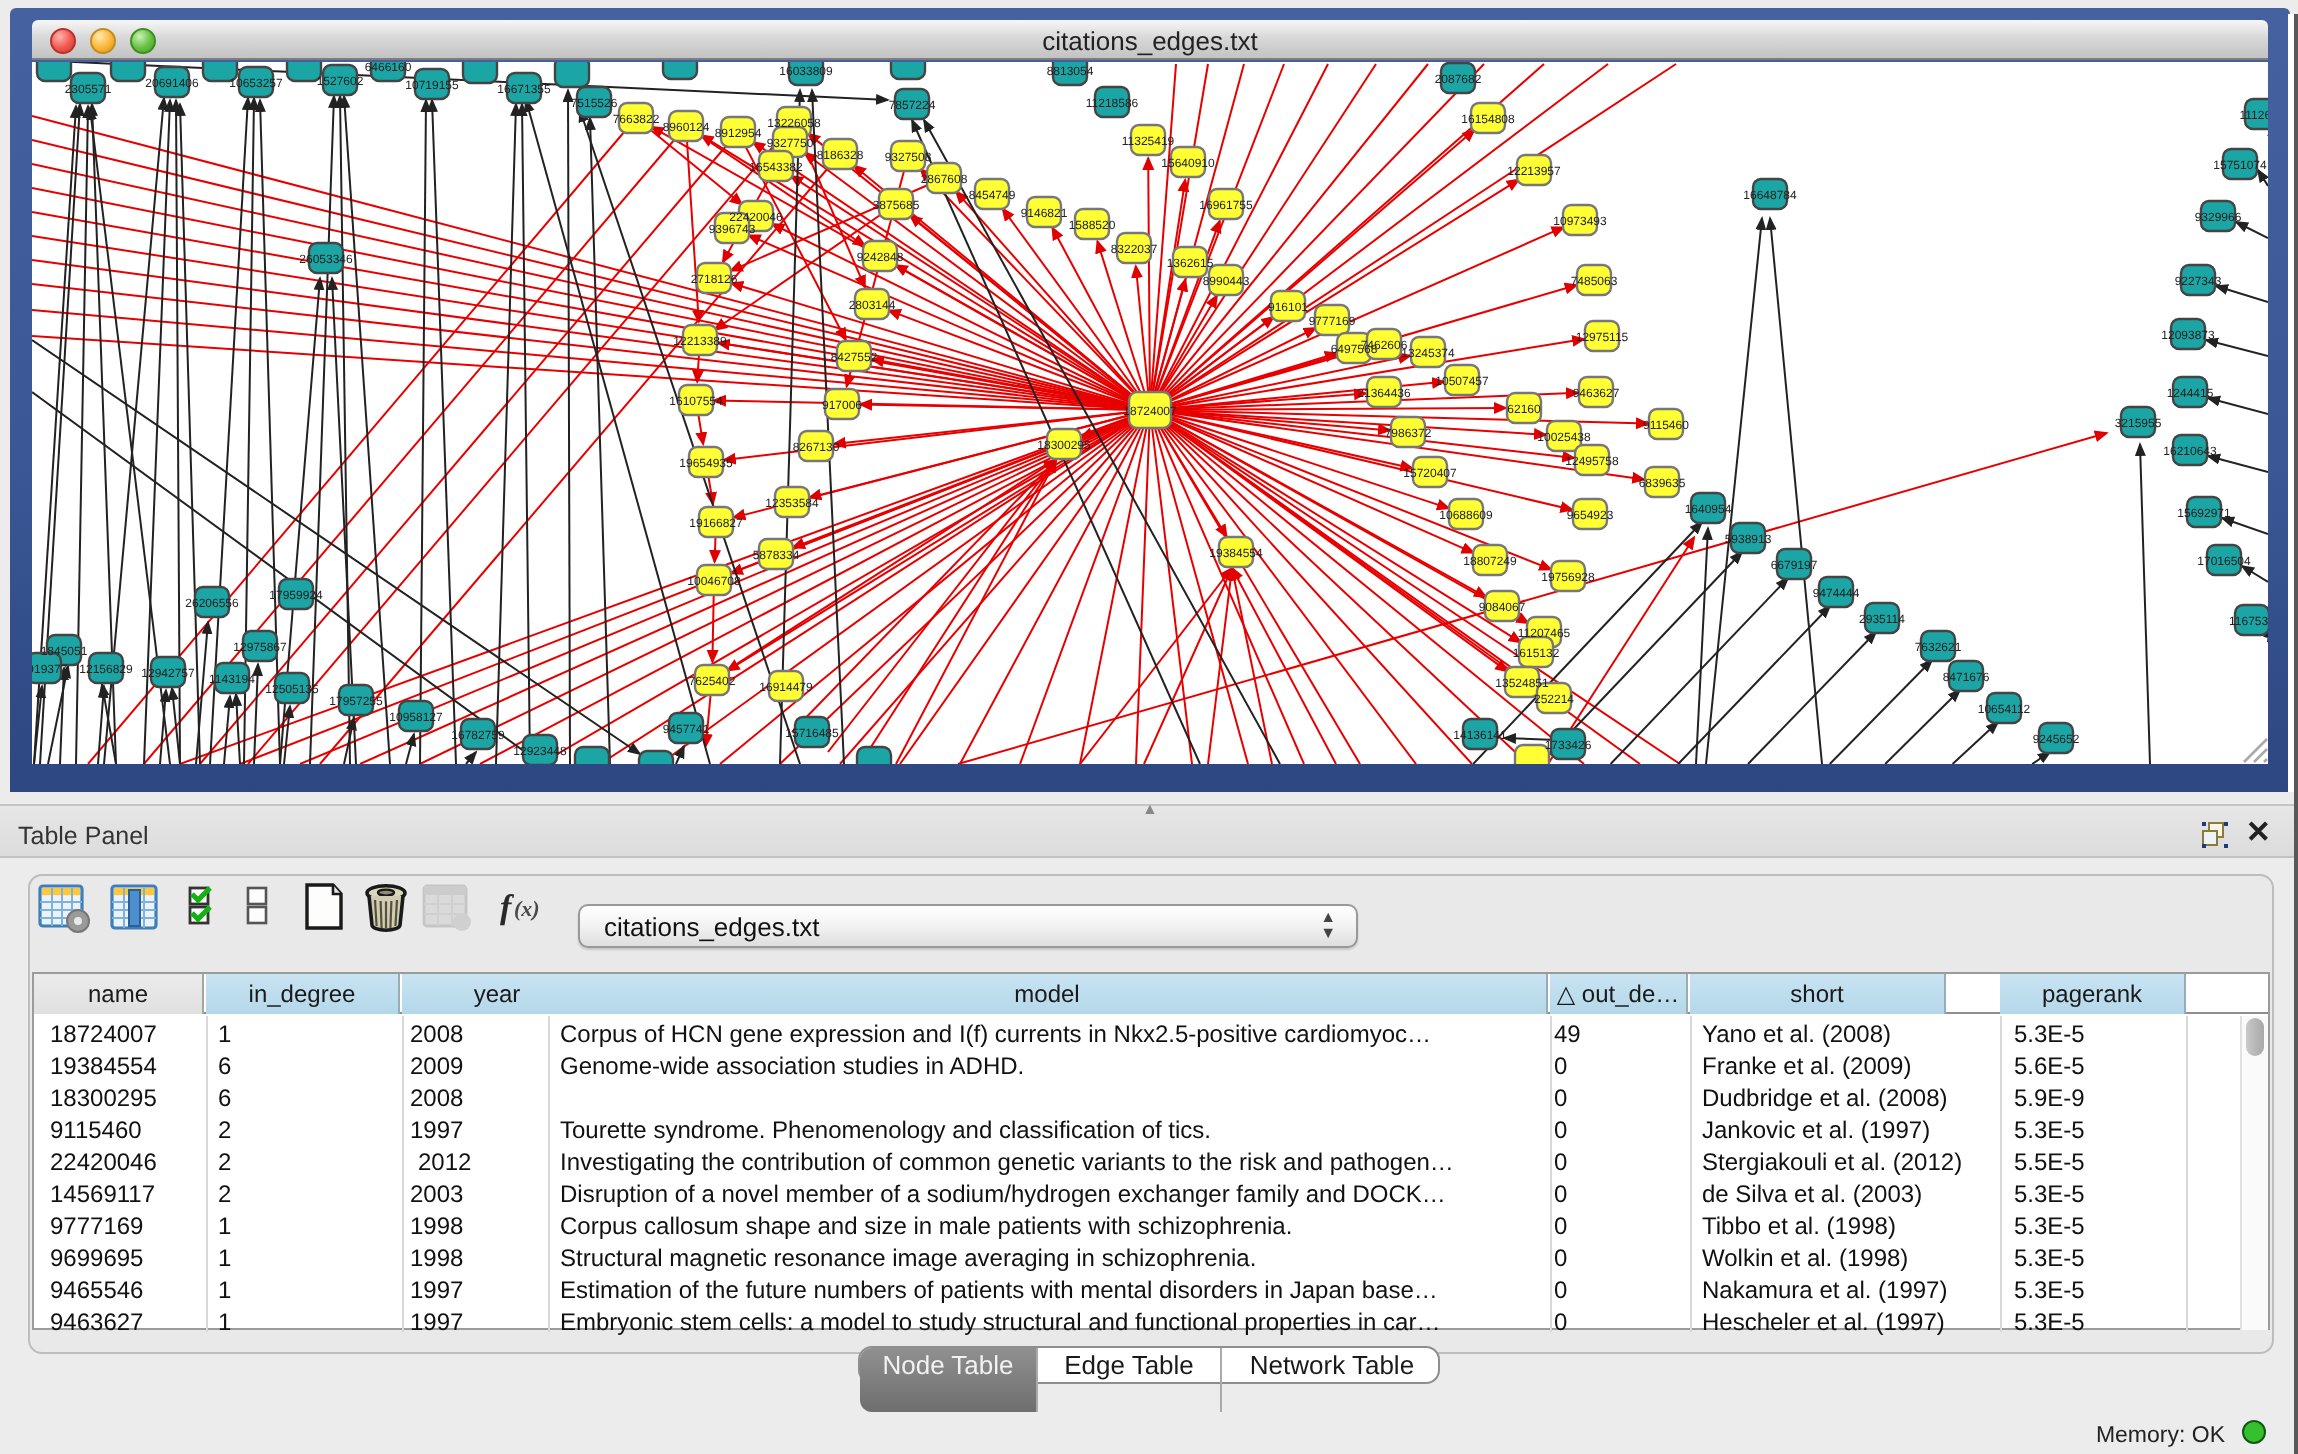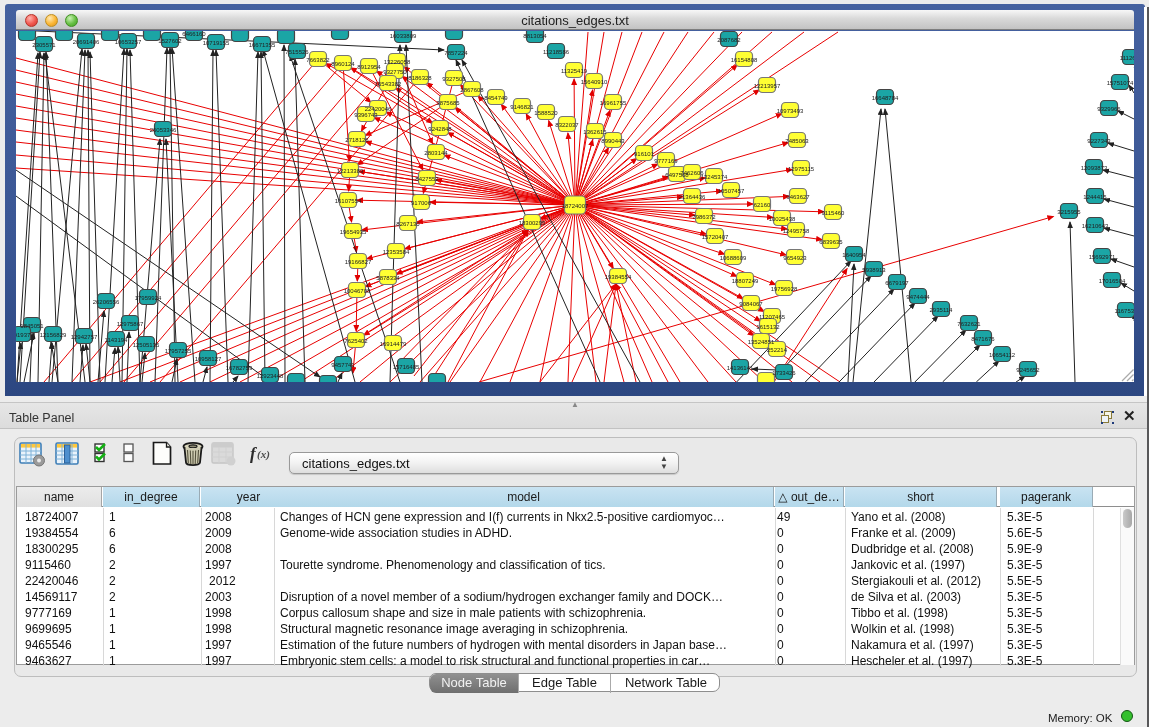--- a/index.html
+++ b/index.html
@@ -32,21 +32,21 @@
 .th{position:absolute;top:0;height:20px;border-right:1px solid #9aabb5;background:linear-gradient(#c9e3f2,#b3d8ea);font-size:12px;color:#1a1a1a;text-align:center;line-height:20px;overflow:hidden}
 .th.gray{background:linear-gradient(#ececec,#e0e0e0);border-right:1px solid #a5a5a5}
 #thead{position:absolute;left:0;top:0;width:1117px;height:20px;border-bottom:1px solid #8e8e8e}
 .tr{position:absolute;left:0;width:1117px;height:16px;font-size:12px;color:#111}
 .tr span{position:absolute;top:1px;white-space:nowrap}
 .gl{position:absolute;top:21px;width:1px;height:158px;background:#d8d8d8}
 #vsb{position:absolute;left:1103px;top:21px;width:14px;height:157px;background:#fafafa;border-left:1px solid #e0e0e0}
 #vsb .thumb{position:absolute;left:2px;top:1px;width:9px;height:19px;border-radius:5px;background:linear-gradient(90deg,#c9c9c9,#a8a8a8);}
 
 #tabs{position:absolute;left:429px;top:277px;width:291px;height:19px;border:1px solid #8e8e8e;border-radius:7px;background:#fff;font-size:13px}
-.seg{position:absolute;top:0;height:19px;text-align:center;line-height:18px;color:#1a1a1a}
+.seg{position:absolute;top:0;height:32px;text-align:center;line-height:18px;color:#1a1a1a}
 #seg1{left:0;width:88px;background:linear-gradient(#909090,#6e6e6e);color:#f2f2f2;border-radius:6px 0 0 6px}
 #seg2{left:88px;width:92px;border-left:1px solid #aaa}
 #seg3{left:180px;width:111px;border-left:1px solid #aaa}
 #mem{position:absolute;right:34px;top:316px;font-size:11.5px;color:#222}
 #gdot{position:absolute;right:14px;top:314px;width:12px;height:12px;border-radius:50%;background:#35c02e;border:1.5px solid #155515}
 #divgrip{position:absolute;left:571px;top:-3px;color:#888;font-size:8px}
 </style></head><body>
 <div class="abs" id="frame">
   <div id="titlebar">
     <div class="tl" id="tlr"></div>
@@ -642,35 +642,35 @@
       <span class="t">citations_edges.txt</span>
       <span class="ar">▲<br>▼</span>
     </div>
   <div id="table">
     <div id="thead">
       <div class="th gray" style="left:0;width:85px">name</div>
       <div class="th" style="left:86px;width:97px">in_degree</div>
       <div class="th" style="left:184px;width:96px">year</div>
       <div class="th" style="left:257px;width:500px">model</div>
       <div class="th" style="left:758px;width:69px">△ out_de…</div>
-      <div class="th" style="left:828px;width:152px">short</div>
+      <div class="th" style="left:828px;width:128px">short</div>
       <div class="th" style="left:983px;width:93px">pagerank</div>
     </div>
     <div class="gl" style="left:86px"></div>
       <div class="gl" style="left:184px"></div>
       <div class="gl" style="left:257px"></div>
       <div class="gl" style="left:758px"></div>
       <div class="gl" style="left:828px"></div>
       <div class="gl" style="left:983px"></div>
       <div class="gl" style="left:1076px"></div>
     <div class="tr" style="top:22px">
         <span style="left:8px">18724007</span>
         <span style="left:92px">1</span>
         <span style="left:188px">2008</span>
-        <span style="left:263px">Changes of HCN gene expression and I(f) currents in Nkx2.5-positive cardiomyoc…</span>
+        <span style="left:263px">Corpus of HCN gene expression and I(f) currents in Nkx2.5-positive cardiomyoc…</span>
         <span style="left:760px">49</span>
         <span style="left:834px">Yano et al. (2008)</span>
         <span style="left:990px">5.3E-5</span>
       </div>
       <div class="tr" style="top:38px">
         <span style="left:8px">19384554</span>
         <span style="left:92px">6</span>
         <span style="left:188px">2009</span>
         <span style="left:263px">Genome-wide association studies in ADHD.</span>
         <span style="left:760px">0</span>
@@ -691,20 +691,21 @@
         <span style="left:188px">1997</span>
         <span style="left:263px">Tourette syndrome. Phenomenology and classification of tics.</span>
         <span style="left:760px">0</span>
         <span style="left:834px">Jankovic et al. (1997)</span>
         <span style="left:990px">5.3E-5</span>
       </div>
       <div class="tr" style="top:86px">
         <span style="left:8px">22420046</span>
         <span style="left:92px">2</span>
         <span style="left:192px">2012</span>
+        <span style="left:263px">Investigating the contribution of common genetic variants to the risk and pathogen…</span>
         <span style="left:760px">0</span>
         <span style="left:834px">Stergiakouli et al. (2012)</span>
         <span style="left:990px">5.5E-5</span>
       </div>
       <div class="tr" style="top:102px">
         <span style="left:8px">14569117</span>
         <span style="left:92px">2</span>
         <span style="left:188px">2003</span>
         <span style="left:263px">Disruption of a novel member of a sodium/hydrogen exchanger family and DOCK…</span>
         <span style="left:760px">0</span>
@@ -726,30 +727,30 @@
         <span style="left:188px">1998</span>
         <span style="left:263px">Structural magnetic resonance image averaging in schizophrenia.</span>
         <span style="left:760px">0</span>
         <span style="left:834px">Wolkin et al. (1998)</span>
         <span style="left:990px">5.3E-5</span>
       </div>
       <div class="tr" style="top:150px">
         <span style="left:8px">9465546</span>
         <span style="left:92px">1</span>
         <span style="left:188px">1997</span>
-        <span style="left:263px">Estimation of the future numbers of hydrogen with mental disorders in Japan base…</span>
+        <span style="left:263px">Estimation of the future numbers of patients with mental disorders in Japan base…</span>
         <span style="left:760px">0</span>
         <span style="left:834px">Nakamura et al. (1997)</span>
         <span style="left:990px">5.3E-5</span>
       </div>
       <div class="tr" style="top:166px">
         <span style="left:8px">9463627</span>
         <span style="left:92px">1</span>
         <span style="left:188px">1997</span>
-        <span style="left:263px">Embryonic stem cells: a model to risk structural and functional properties in car…</span>
+        <span style="left:263px">Embryonic stem cells: a model to study structural and functional properties in car…</span>
         <span style="left:760px">0</span>
         <span style="left:834px">Hescheler et al. (1997)</span>
         <span style="left:990px">5.3E-5</span>
       </div>
     <div id="vsb">
         <div class="thumb"></div>
       </div>
   </div>
   <div id="tabs">
     <div class="seg" id="seg1">Node Table</div>

